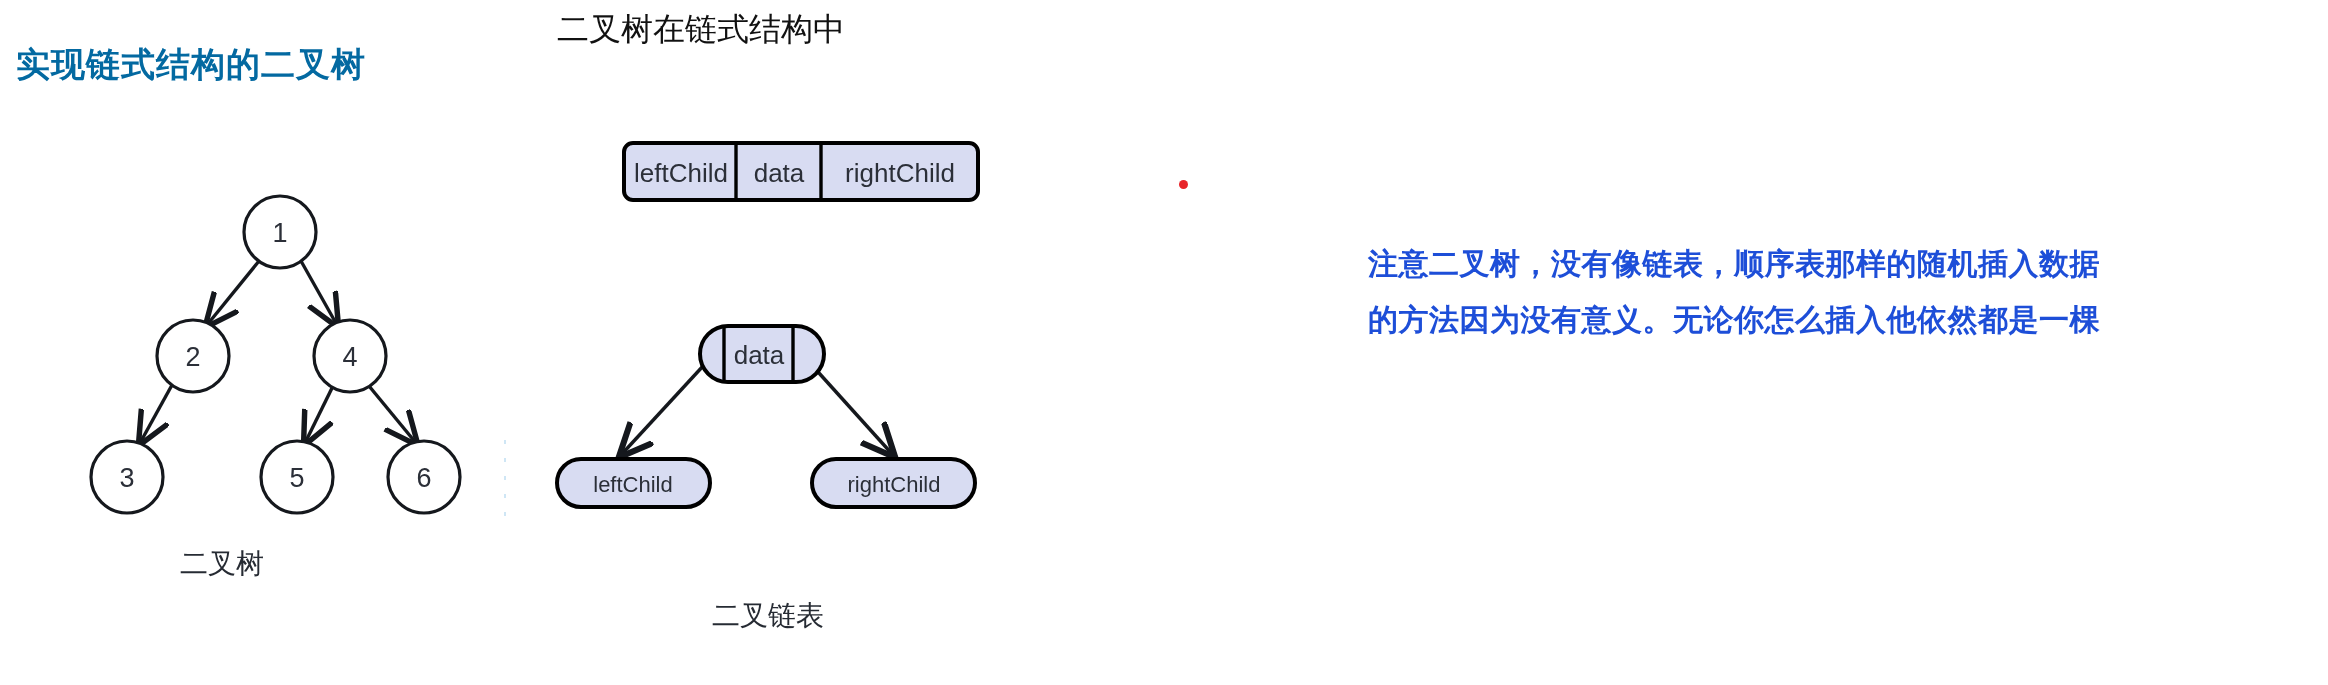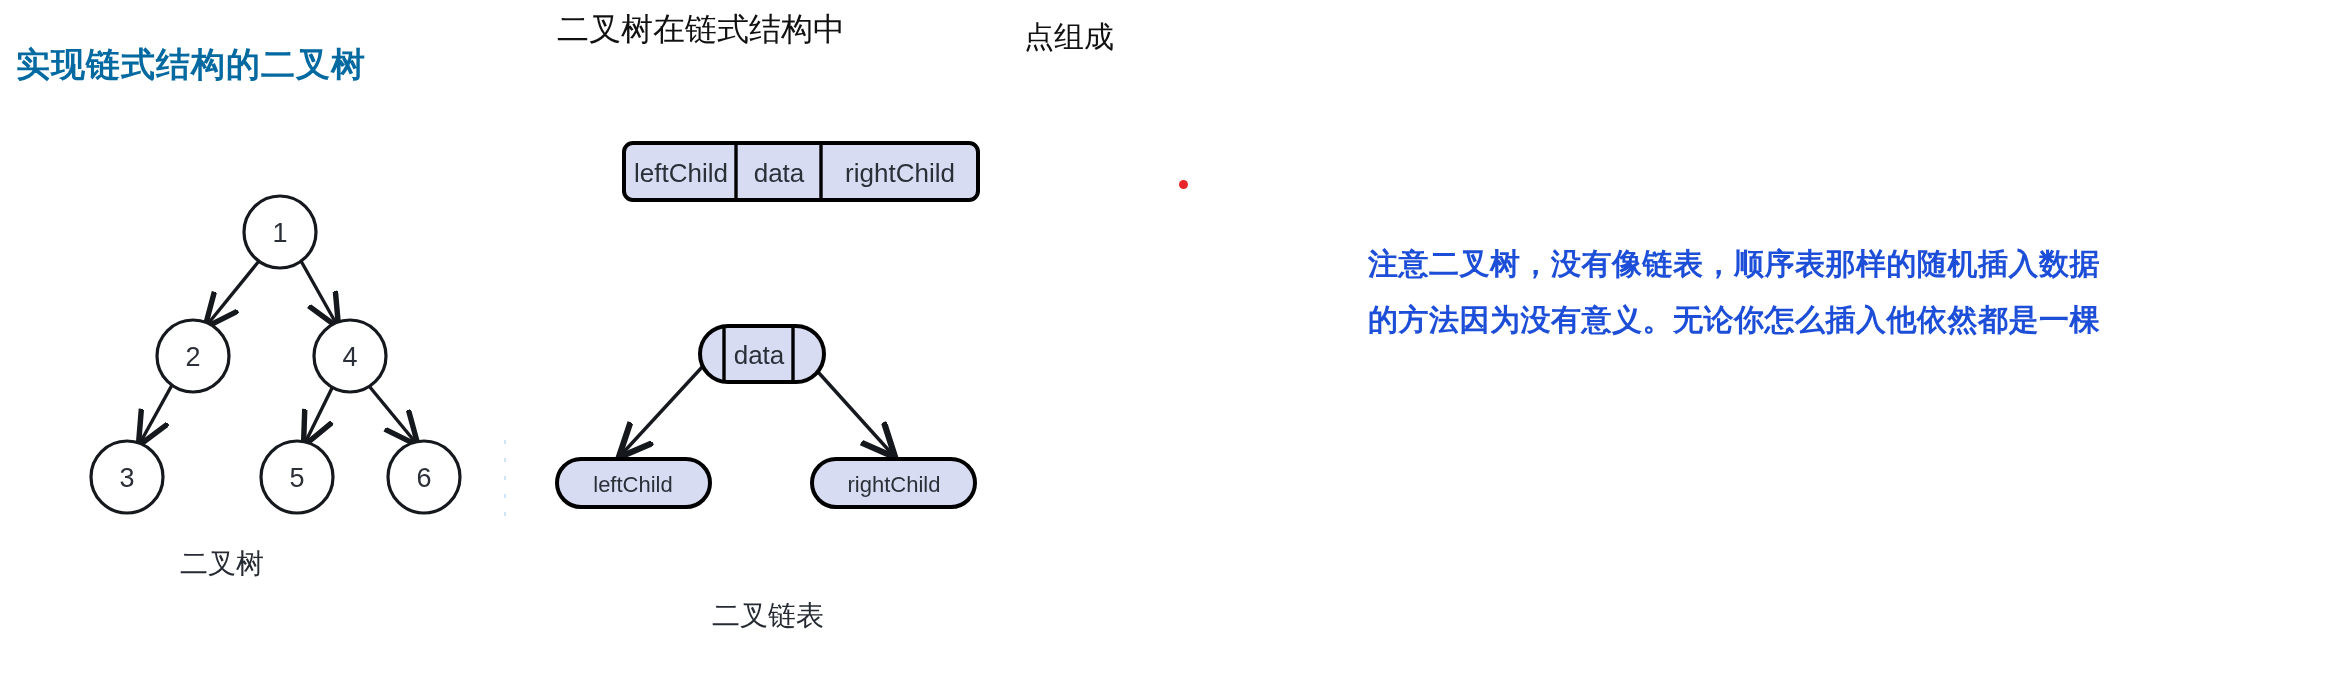--- a/index.html
+++ b/index.html
@@ -126,21 +126,20 @@
   }
 </style>
 </head>
 <body>
 
 <div class="abs" id="title-main">实现链式结构的二叉树</div>
 
 <div class="abs" id="title-center">二叉树在链式结构中</div>
 
 <div class="abs" id="note-right">
-  <div>点组成</div>
 </div>
 
 <div class="abs" id="red-dot"></div>
 
 <div class="abs" id="red-paragraph">
   <div>注意二叉树，没有像链表，顺序表那样的随机插入数据</div>
   <div>的方法因为没有意义。无论你怎么插入他依然都是一棵</div>
 </div>
 
 <svg class="abs" id="tree-svg" width="520" height="560" viewBox="0 0 520 560">

